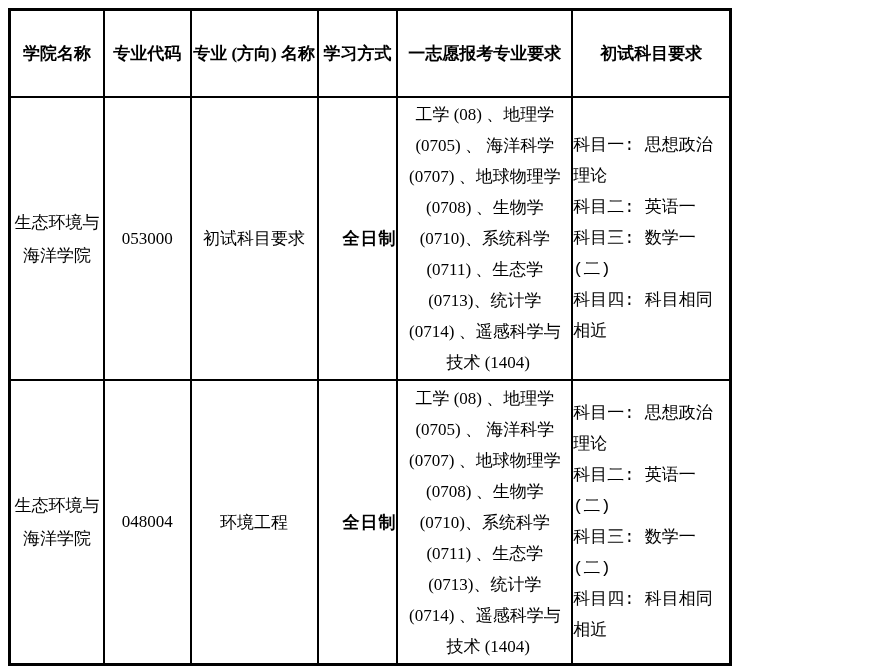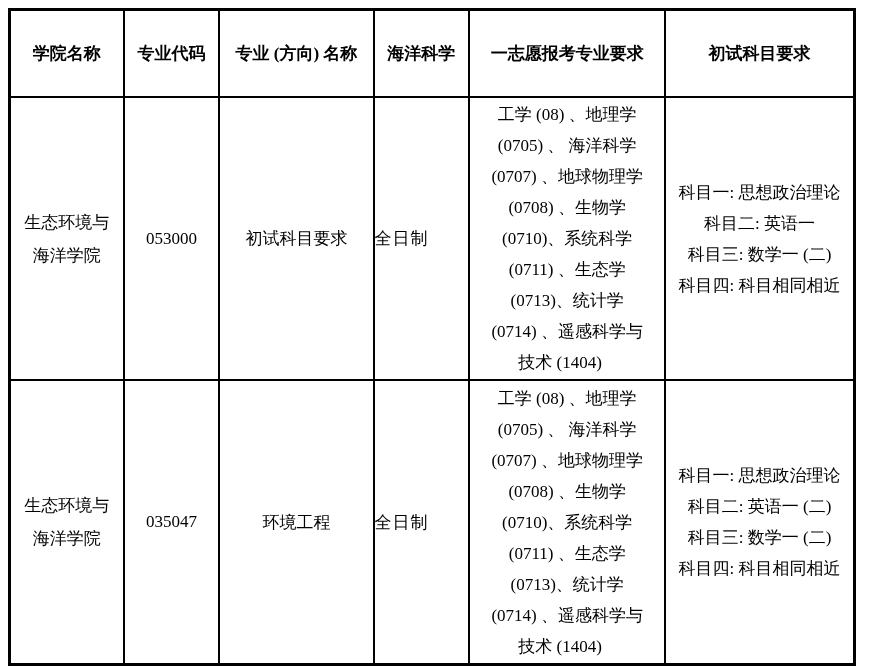--- a/index.html
+++ b/index.html
@@ -6,21 +6,21 @@
     margin: 0;
     padding: 0;
     width: 878px;
     height: 666px;
     background: #ffffff;
     color: #000000;
     font-family: "Liberation Serif", "DejaVu Serif", serif;
   }
   .canvas {
     position: relative;
-    width: 856px;
+    width: 732px;
     height: 666px;
     background: #ffffff;
   }
   table.grid {
     position: absolute;
     left: 8px;
     top: 8px;
     border-collapse: collapse;
     table-layout: fixed;
     border: 3px solid #000000;
@@ -43,55 +43,57 @@
 
   td.cell-college {
     text-align: center;
     line-height: 33px;
   }
   td.cell-code,
   td.cell-major {
     text-align: center;
   }
   td.cell-mode {
-    text-align: left;
+    text-align: right;
     letter-spacing: 1px;
+    font-weight: bold;
   }
   td.cell-req {
     padding: 0 6px;
     line-height: 31px;
     text-align: center;
   }
   td.cell-req .line:first-child { text-align: center; }
   td.cell-req .line:last-child  { text-align: left; padding-left: 48px; }
   td.cell-subj {
     padding: 0 6px;
     line-height: 31px;
-    text-align: center;
+    text-align: left;
+    font-family: Liberation Mono, monospace;
   }
 </style>
 </head>
 <body>
 
 <div class="canvas">
   <table class="grid">
     <colgroup>
       <col style="width:117px">
       <col style="width:97px">
       <col style="width:158px">
       <col style="width:98px">
       <col style="width:199px">
       <col style="width:194px">
     </colgroup>
     <thead>
       <tr>
         <th>学院名称</th>
         <th>专业代码</th>
         <th>专业 (方向) 名称</th>
-        <th>海洋科学</th>
+        <th>学习方式</th>
         <th>一志愿报考专业要求</th>
         <th>初试科目要求</th>
       </tr>
     </thead>
     <tbody>
       <tr class="body-row-1">
         <td class="cell-college">
             <div class="line">生态环境与</div>
             <div class="line">海洋学院</div>
           </td>
@@ -114,21 +116,21 @@
             <div class="line">科目二: 英语一</div>
             <div class="line">科目三: 数学一 (二)</div>
             <div class="line">科目四: 科目相同相近</div>
           </td>
       </tr>
       <tr class="body-row-2">
         <td class="cell-college">
             <div class="line">生态环境与</div>
             <div class="line">海洋学院</div>
           </td>
-        <td class="cell-code">035047</td>
+        <td class="cell-code">048004</td>
         <td class="cell-major">环境工程</td>
         <td class="cell-mode">全日制</td>
         <td class="cell-req">
             <div class="line">工学 (08) 、地理学</div>
             <div class="line">(0705) 、 海洋科学</div>
             <div class="line">(0707) 、地球物理学</div>
             <div class="line">(0708) 、生物学</div>
             <div class="line">(0710)、系统科学</div>
             <div class="line">(0711) 、生态学</div>
             <div class="line">(0713)、统计学</div>

